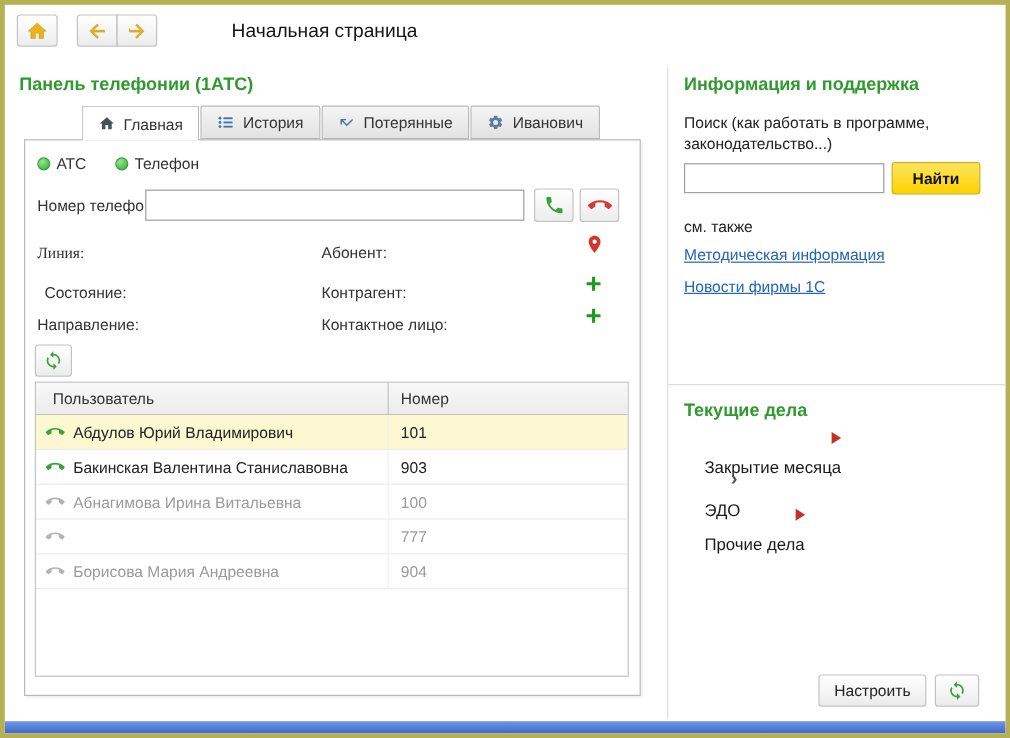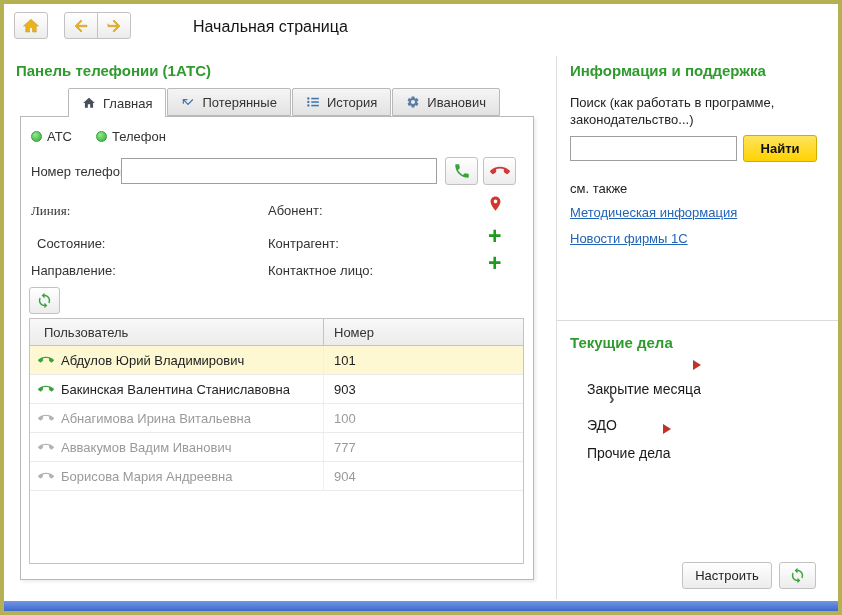--- a/index.html
+++ b/index.html
@@ -121,36 +121,36 @@
 
   <div class="tabs">
     <div class="tab active">
       <svg class="tab-ic ic-home-dark" viewBox="0 0 24 24">
           <path d="M10 20v-6h4v6h5v-8h3L12 3 2 12h3v8z"></path>
         </svg>
       <span>Главная</span>
     </div>
     <div class="tab">
       <svg class="tab-ic ic-blue" viewBox="0 0 24 24">
-          <path d="M19.59 7 12 14.59 6.41 9H11V7H3v8h2v-4.59l7 7 9-9z"></path>
-        </svg>
-      <span>Потерянные</span>
-    </div>
-    <div class="tab">
-      <svg class="tab-ic ic-blue" viewBox="0 0 24 24">
           <circle cx="4" cy="6" r="2"></circle>
           <rect x="9" y="4.8" width="13" height="2.6"></rect>
           <circle cx="4" cy="12" r="2"></circle>
           <rect x="9" y="10.8" width="13" height="2.6"></rect>
           <circle cx="4" cy="18" r="2"></circle>
           <rect x="9" y="16.8" width="13" height="2.6"></rect>
         </svg>
       <span>История</span>
     </div>
     <div class="tab">
+      <svg class="tab-ic ic-blue" viewBox="0 0 24 24">
+          <path d="M19.59 7 12 14.59 6.41 9H11V7H3v8h2v-4.59l7 7 9-9z"></path>
+        </svg>
+      <span>Потерянные</span>
+    </div>
+    <div class="tab">
       <svg class="tab-ic ic-gear" viewBox="0 0 24 24">
           <path d="M19.14 12.94c.04-.3.06-.61.06-.94 0-.32-.02-.64-.07-.94l2.03-1.58a.49.49 0 0 0 .12-.61l-1.92-3.32a.49.49 0 0 0-.59-.22l-2.39.96c-.5-.38-1.03-.7-1.62-.94l-.36-2.54a.48.48 0 0 0-.48-.41h-3.84c-.24 0-.43.17-.47.41l-.36 2.54c-.59.24-1.13.57-1.62.94l-2.39-.96a.49.49 0 0 0-.59.22L2.74 8.87c-.12.21-.08.47.12.61l2.03 1.58c-.05.3-.09.63-.09.94s.02.64.07.94l-2.03 1.58a.49.49 0 0 0-.12.61l1.92 3.32c.12.22.37.29.59.22l2.39-.96c.5.38 1.03.7 1.62.94l.36 2.54c.05.24.24.41.48.41h3.84c.24 0 .44-.17.47-.41l.36-2.54c.59-.24 1.13-.56 1.62-.94l2.39.96c.22.08.47 0 .59-.22l1.92-3.32a.49.49 0 0 0-.12-.61l-2.01-1.58zM12 15.6A3.6 3.6 0 1 1 12 8.4a3.6 3.6 0 0 1 0 7.2z"></path>
         </svg>
       <span>Иванович</span>
     </div>
   </div>
 
   <div class="panel-box">
 
     <div class="status-row">
@@ -224,21 +224,20 @@
             </svg>
           <span>Абнагимова Ирина Витальевна</span>
           </div>
         <div class="tcell-num">100</div>
       </div>
       <div class="trow offline">
         <div class="tcell-user">
             <svg class="rowphone" viewBox="0 0 24 24">
               <path d="M12 9c-1.6 0-3.15.25-4.6.72v3.1c0 .39-.23.74-.56.9-.98.49-1.87 1.12-2.66 1.85-.18.18-.43.28-.7.28-.28 0-.53-.11-.71-.29L.29 13.08c-.18-.17-.29-.42-.29-.7 0-.28.11-.53.29-.71C3.34 8.78 7.46 7 12 7s8.66 1.78 11.71 4.67c.18.18.29.43.29.71 0 .28-.11.53-.29.7l-2.48 2.48c-.18.18-.43.29-.71.29-.27 0-.52-.11-.7-.28-.79-.74-1.68-1.36-2.66-1.85-.33-.16-.56-.5-.56-.9v-3.1C15.15 9.25 13.6 9 12 9z"></path>
             </svg>
-          <span>Аввакумов Вадим Иванович</span>
           </div>
         <div class="tcell-num">777</div>
       </div>
       <div class="trow offline">
         <div class="tcell-user">
             <svg class="rowphone" viewBox="0 0 24 24">
               <path d="M12 9c-1.6 0-3.15.25-4.6.72v3.1c0 .39-.23.74-.56.9-.98.49-1.87 1.12-2.66 1.85-.18.18-.43.28-.7.28-.28 0-.53-.11-.71-.29L.29 13.08c-.18-.17-.29-.42-.29-.7 0-.28.11-.53.29-.71C3.34 8.78 7.46 7 12 7s8.66 1.78 11.71 4.67c.18.18.29.43.29.71 0 .28-.11.53-.29.7l-2.48 2.48c-.18.18-.43.29-.71.29-.27 0-.52-.11-.7-.28-.79-.74-1.68-1.36-2.66-1.85-.33-.16-.56-.5-.56-.9v-3.1C15.15 9.25 13.6 9 12 9z"></path>
             </svg>
           <span>Борисова Мария Андреевна</span>
           </div>

